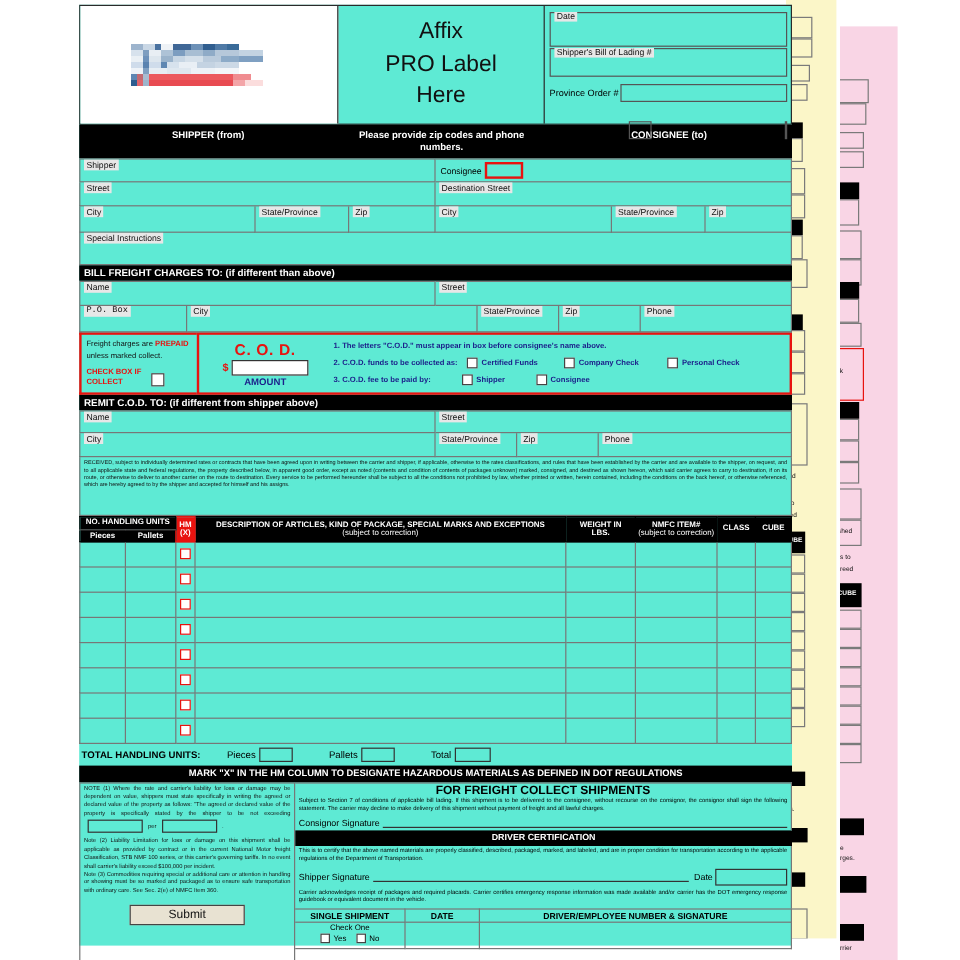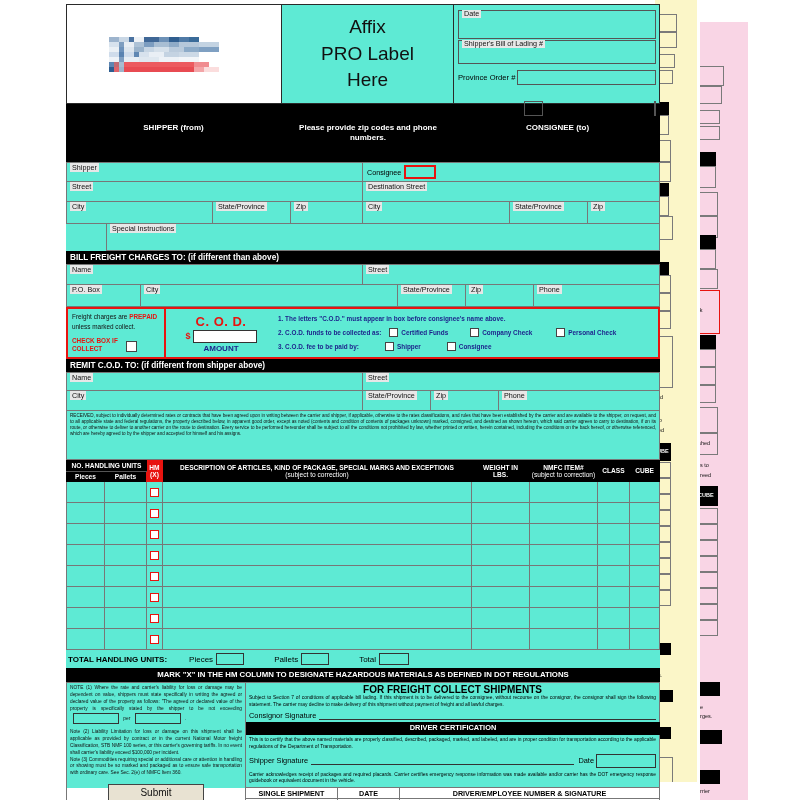--- a/index.html
+++ b/index.html
@@ -243,21 +243,21 @@
       </div>
       <div style="display:flex;align-items:flex-end;margin-top:16px;gap:31px;">
         <span style="font-size:7.6px;white-space:nowrap;padding-right:2px;">Shipper #</span>
         <div class="fld-plain" style="width:58px;height:15px;"></div>
         <span style="font-size:7.6px;white-space:nowrap;padding:0 2px 0 14px;">Shipper #</span>
         <div class="fld-plain" style="flex:1;height:15px;"></div>
       </div>
     </div>
   </div>
 
-  <div class="blk" style="display:flex;font-size:8px;line-height:10px;padding:19px 0;">
+  <div class="blk" style="display:flex;font-size:8px;line-height:10px;padding:4px 0;">
     <div style="width:215px;text-align:center;">SHIPPER (from)</div>
     <div style="flex:1;text-align:center;">Please provide zip codes and phone numbers.</div>
     <div style="width:205px;text-align:center;">CONSIGNEE (to)</div>
   </div>
 
   <div class="cols">
 
     <div style="width:50%;">
       <div class="cell" style="height:20px;">
         <span class="lb">Shipper</span>
@@ -293,35 +293,35 @@
         <div class="cell" style="width:78px;height:22px;border-top:none;border-left:none;">
           <span class="lb">State/Province</span>
         </div>
         <div class="cell" style="width:72px;height:22px;border-top:none;border-left:none;">
           <span class="lb">Zip</span>
         </div>
       </div>
     </div>
   </div>
 
-  <div class="cell" style="height:27px;border-top:none;margin-left:40px;">
+  <div class="cell" style="height:27px;border-top:none;">
     <span class="lb">Special Instructions</span>
   </div>
 
   <div class="secbar">BILL FREIGHT CHARGES TO:  (if different than above)</div>
   <div class="cols">
     <div class="cell" style="width:50%;height:21px;">
       <span class="lb">Name</span>
     </div>
     <div class="cell" style="width:50%;height:21px;border-left:none;">
       <span class="lb">Street</span>
     </div>
   </div>
   <div class="cols">
-    <div class="cell" style="width:75px;height:22px;border-top:none;">
+    <div class="cell" style="width:90px;height:22px;border-top:none;font-family:Liberation Mono, monospace;">
       <span class="lb">P.O. Box</span>
     </div>
     <div class="cell" style="flex:1;height:22px;border-top:none;border-left:none;">
       <span class="lb">City</span>
     </div>
     <div class="cell" style="width:68px;height:22px;border-top:none;border-left:none;">
       <span class="lb">State/Province</span>
     </div>
     <div class="cell" style="width:68px;height:22px;border-top:none;border-left:none;">
       <span class="lb">Zip</span>

